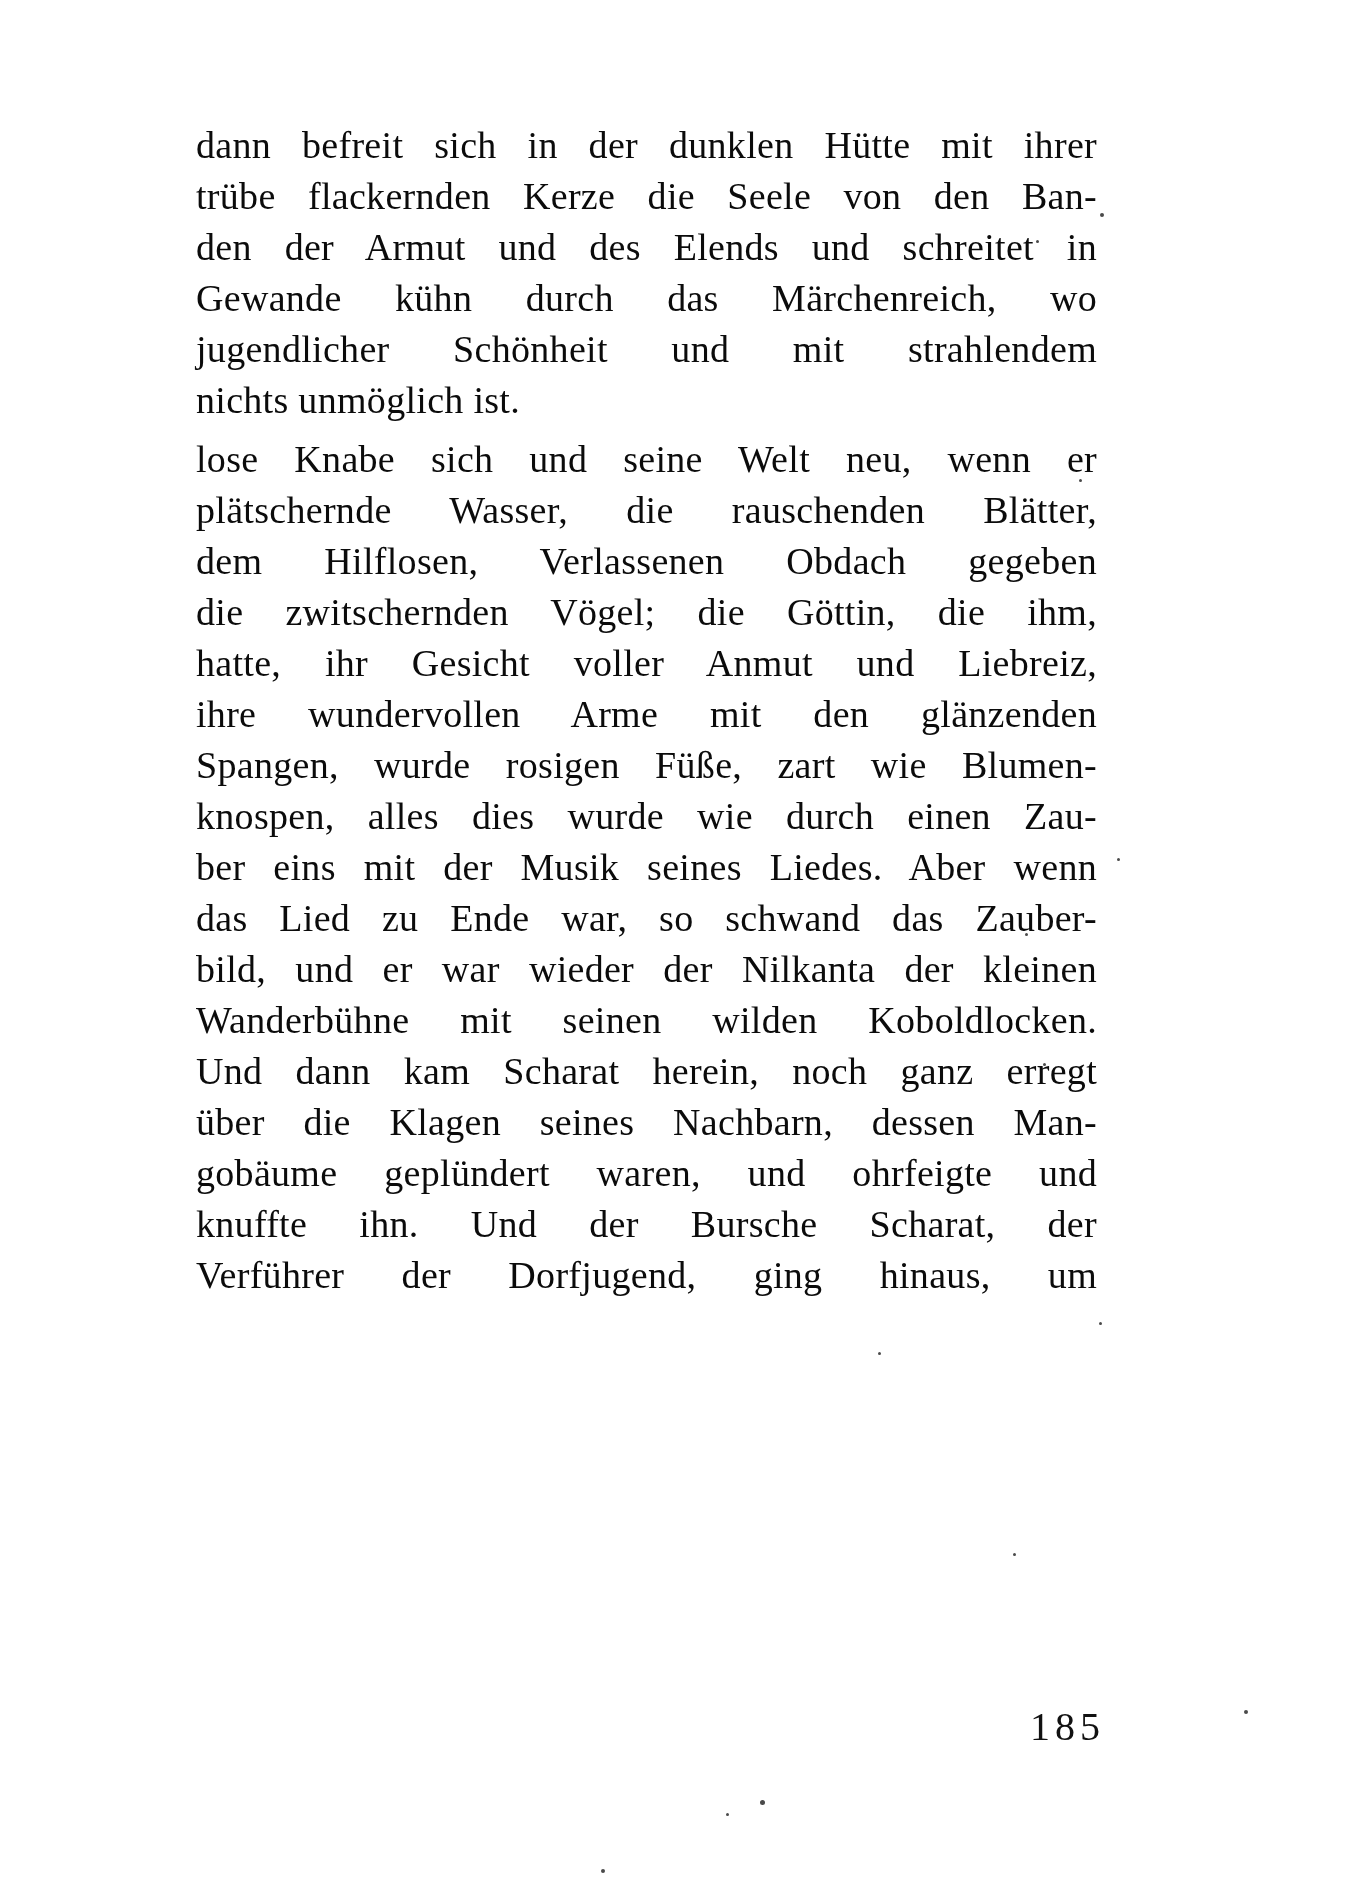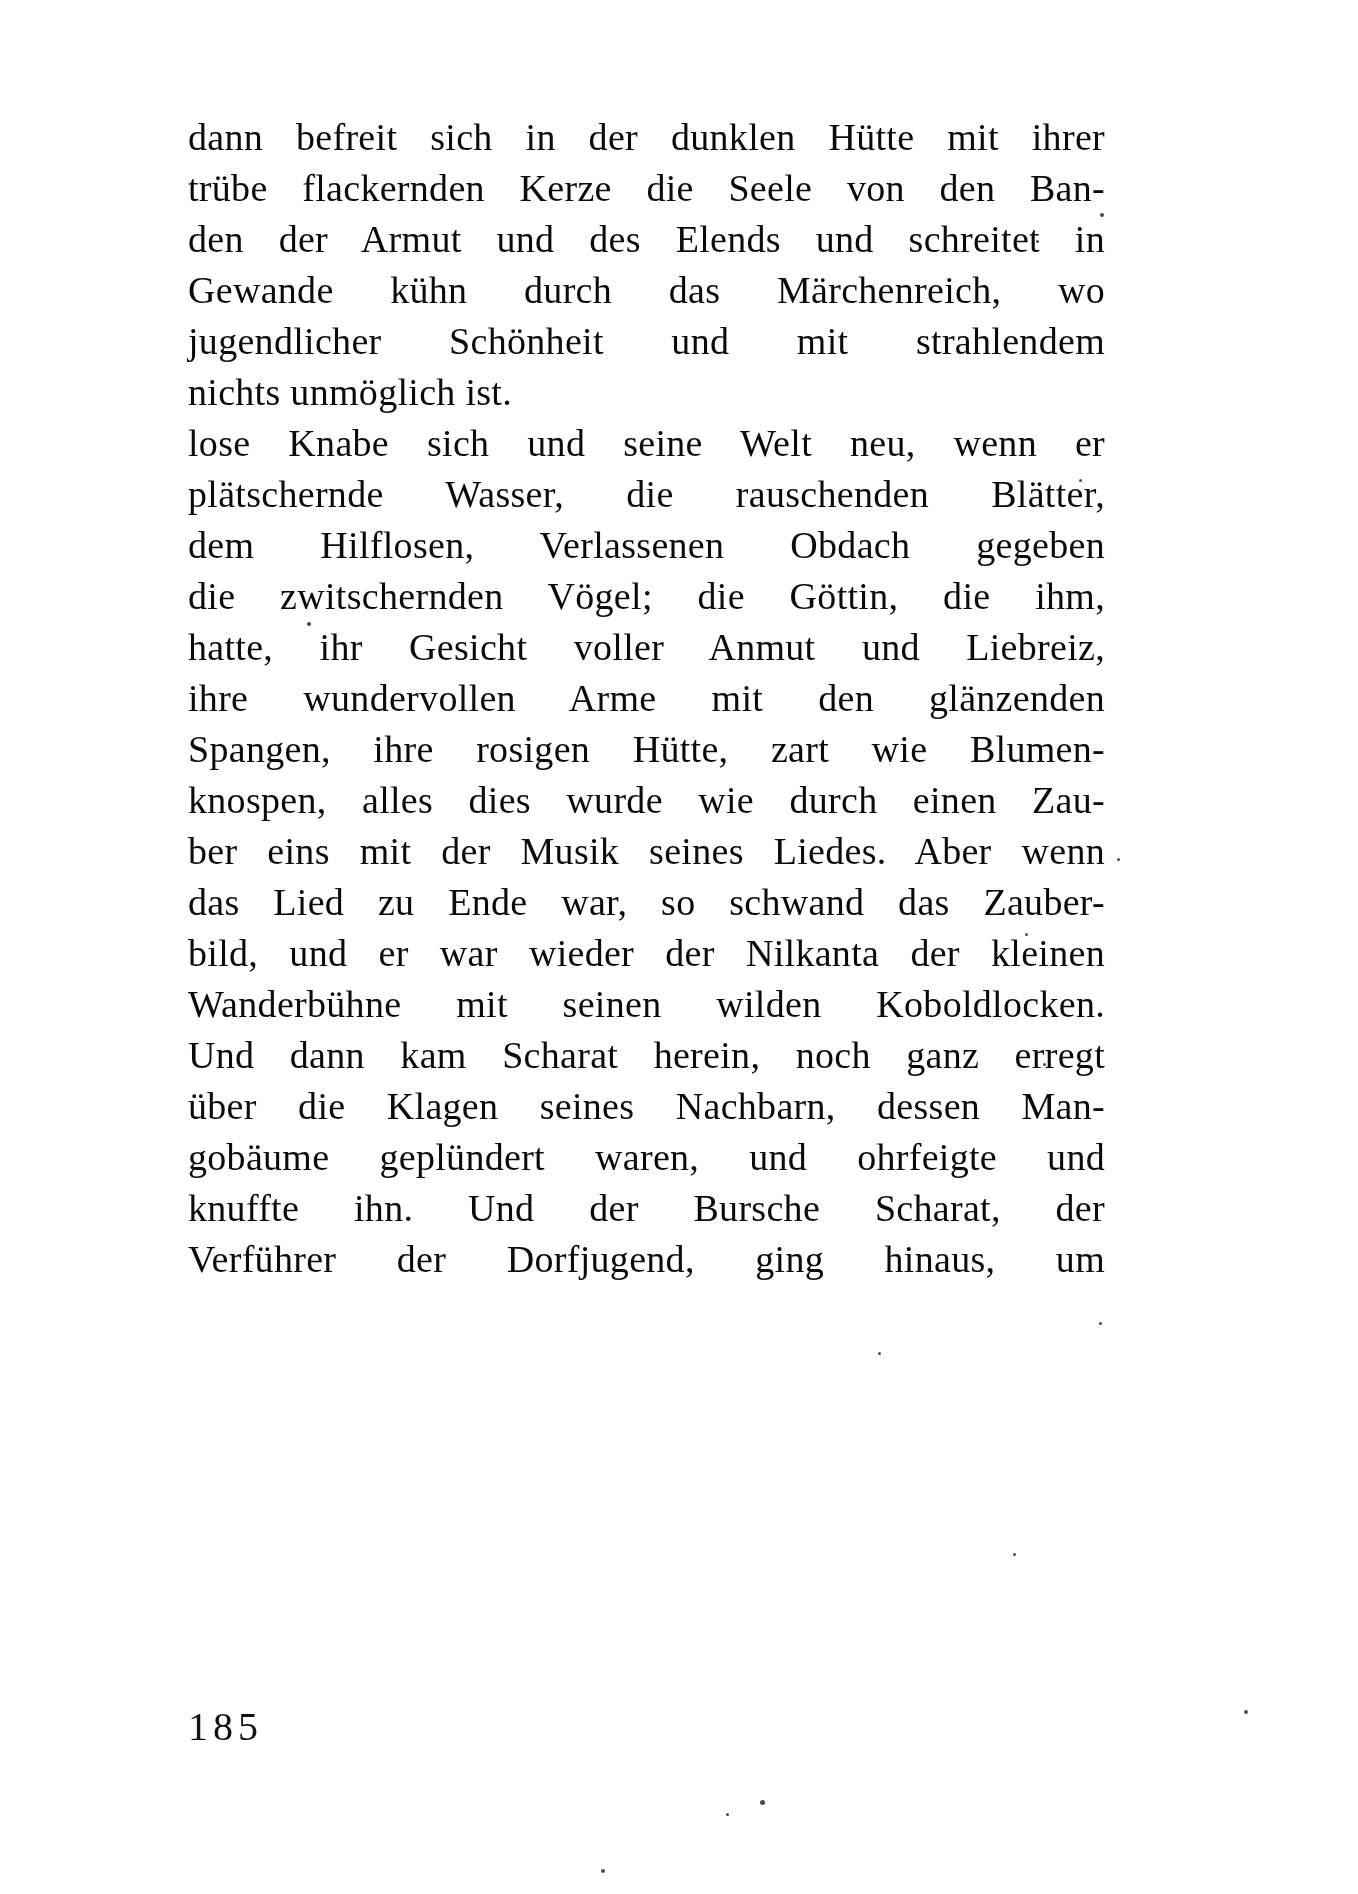--- a/index.html
+++ b/index.html
@@ -16,21 +16,21 @@
     font-family: "Liberation Serif", "DejaVu Serif", serif;
     color: #0b0b0b;
   }
   .text-block {
     position: absolute;
     left: 188px;
     top: 112px;
     width: 917px;
   }
   .para {
-    margin: 0;
+    margin: 8px;
     padding: 0;
   }
   .line {
     height: 51px;
     line-height: 51px;
     font-size: 38px;
     letter-spacing: 0.3px;
     text-align: justify;
     text-align-last: justify;
     white-space: nowrap;
@@ -41,21 +41,21 @@
     -moz-text-align-last: left;
   }
   .line.indent {
     padding-left: 46px;
   }
   .page-number {
     position: absolute;
     left: 188px;
     top: 1703px;
     width: 917px;
-    text-align: left;
+    text-align: right;
     font-size: 40px;
     letter-spacing: 5px;
     font-variant-numeric: oldstyle-nums;
     font-feature-settings: "onum";
     color: #111;
   }
   .speck {
     position: absolute;
     background: #4a4a4a;
     border-radius: 50%;
@@ -77,21 +77,21 @@
       <div class="line flush">nichts unmöglich ist.</div>
     </div>
 
     <div class="para">
       <div class="line">lose Knabe sich und seine Welt neu, wenn er</div>
       <div class="line">plätschernde Wasser, die rauschenden Blätter,</div>
       <div class="line">dem Hilflosen, Verlassenen Obdach gegeben</div>
       <div class="line">die zwitschernden Vögel; die Göttin, die ihm,</div>
       <div class="line">hatte, ihr Gesicht voller Anmut und Liebreiz,</div>
       <div class="line">ihre wundervollen Arme mit den glänzenden</div>
-      <div class="line">Spangen, ihre rosigen Hütte, zart wie Blumen-</div>
+      <div class="line">Spangen, wurde rosigen Füße, zart wie Blumen-</div>
       <div class="line">knospen, alles dies wurde wie durch einen Zau-</div>
       <div class="line">ber eins mit der Musik seines Liedes. Aber wenn</div>
       <div class="line">das Lied zu Ende war, so schwand das Zauber-</div>
       <div class="line">bild, und er war wieder der Nilkanta der kleinen</div>
       <div class="line">Wanderbühne mit seinen wilden Koboldlocken.</div>
       <div class="line">Und dann kam Scharat herein, noch ganz erregt</div>
       <div class="line">über die Klagen seines Nachbarn, dessen Man-</div>
       <div class="line">gobäume geplündert waren, und ohrfeigte und</div>
       <div class="line">knuffte ihn. Und der Bursche Scharat, der</div>
       <div class="line">Verführer der Dorfjugend, ging hinaus, um</div>

